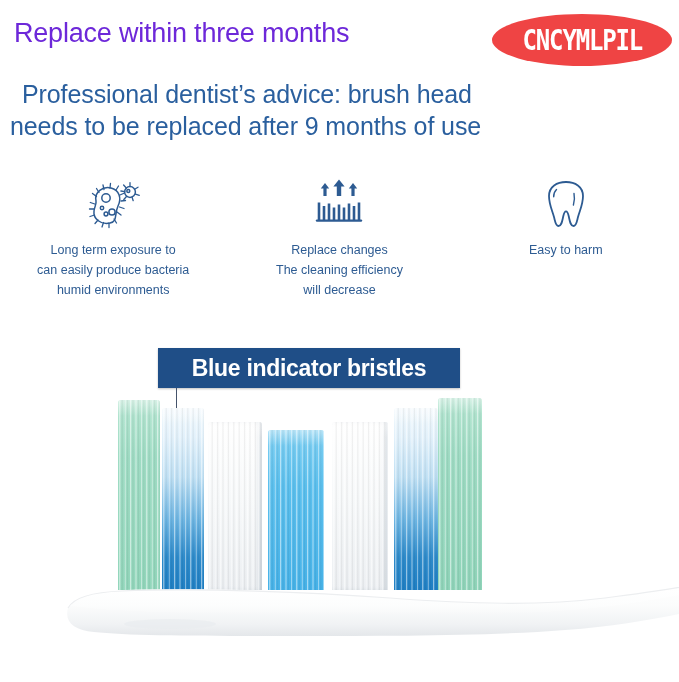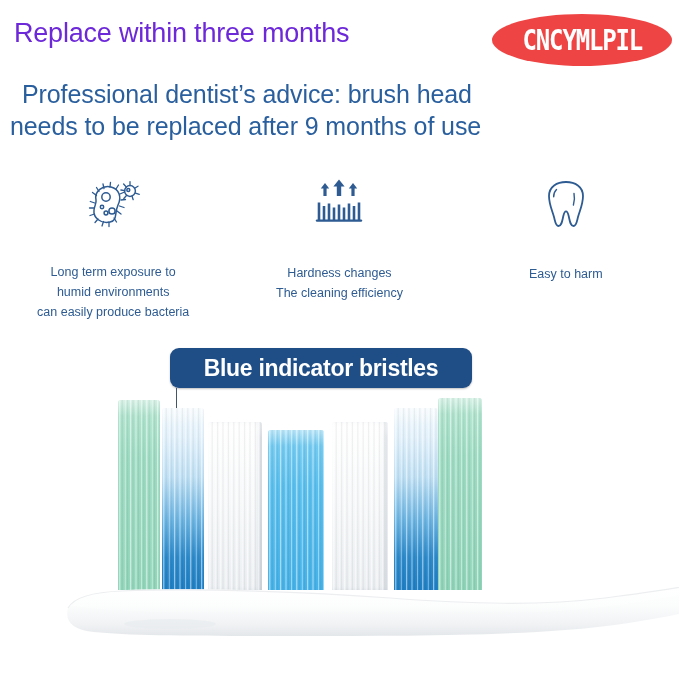--- a/index.html
+++ b/index.html
@@ -75,21 +75,20 @@
     left: 0; top: 178px;
     width: 679px;
     height: 125px;
     display: flex;
   }
   .feature-col {
     flex: 1 1 0;
     display: flex;
     flex-direction: column;
     align-items: center;
-    gap: 24px;
   }
   .feature-icon {
     height: 52px;
     display: flex;
     align-items: center;
     justify-content: center;
   }
   .feature-lines {
     margin-top: 10px;
     text-align: center;
@@ -101,26 +100,25 @@
     white-space: nowrap;
   }
 
   
   #callout-banner {
     position: absolute;
     left: 158px; top: 348px;
     width: 302px;
     height: 40px;
     background: #1f4e87;
-    border-radius: 9px;
+    border-radius: 0;
     display: flex;
     align-items: center;
     justify-content: center;
     box-shadow: 0 1px 2px rgba(0,0,0,0.25);
-    margin-left: 12px;
   }
   #callout-text {
     color: #ffffff;
     font-size: 23px;
     font-weight: 700;
     letter-spacing: -0.3px;
   }
   #callout-pointer {
     position: absolute;
     left: 176px;
@@ -242,22 +240,22 @@
           <path d="M51.4 15.2 L55.3 16.4"></path>
             <path d="M48 18 L49.2 21.7"></path>
           <path d="M42.5 17.5 L39.8 20.5"></path>
             <path d="M40.8 12.6 L36.9 12"></path>
           <path d="M42.3 9 L39.6 6"></path>
         </g>
       </svg>
     </div>
     <div class="feature-lines">
       <div class="feature-line">Long term exposure to</div>
+      <div class="feature-line">can easily produce bacteria</div>
       <div class="feature-line">humid environments</div>
-      <div class="feature-line">can easily produce bacteria</div>
     </div>
   </div>
 
   <div class="feature-col">
     <div class="feature-icon">
       <svg width="52" height="50" viewBox="0 0 52 50" fill="#2d5b92" stroke="#2d5b92">
         <g stroke-width="0" fill="#2d5b92">
           <polygon points="12,4 16.2,9.5 13.6,9.5 13.6,17 10.4,17 10.4,9.5 7.8,9.5"></polygon>
           <polygon points="26,0.5 31.6,7.6 28.2,7.6 28.2,17 23.8,17 23.8,7.6 20.4,7.6"></polygon>
           <polygon points="40,4 44.2,9.5 41.6,9.5 41.6,17 38.4,17 38.4,9.5 35.8,9.5"></polygon>
@@ -270,22 +268,23 @@
           <line x1="26" y1="25.5" x2="26" y2="41"></line>
           <line x1="31" y1="28.5" x2="31" y2="41"></line>
           <line x1="36" y1="24.5" x2="36" y2="41"></line>
           <line x1="41" y1="27" x2="41" y2="41"></line>
           <line x1="46" y1="23.5" x2="46" y2="41"></line>
         </g>
         <line x1="4" y1="41.6" x2="48" y2="41.6" stroke-width="2.4" stroke-linecap="round"></line>
       </svg>
     </div>
     <div class="feature-lines">
-      <div class="feature-line">Hardness changes</div>
+      <div class="feature-line">Replace changes</div>
       <div class="feature-line">The cleaning efficiency</div>
+      <div class="feature-line">will decrease</div>
     </div>
   </div>
 
   <div class="feature-col">
     <div class="feature-icon">
       <svg width="46" height="50" viewBox="0 0 46 50" fill="none" stroke="#2d5b92" stroke-width="1.8" stroke-linecap="round" stroke-linejoin="round">
         <path d="M23 3 C14 3, 6 7.5, 6 17 C6 25, 9 31, 11 38 C12.2 42.5, 12.6 47, 15.5 47 C18.6 47, 19.2 42, 20.2 37.5 C20.9 34.3, 21.6 32.3, 23 32.3 C24.4 32.3, 25.1 34.3, 25.8 37.5 C26.8 42, 27.4 47, 30.5 47 C33.4 47, 33.8 42.5, 35 38 C37 31, 40 25, 40 17 C40 7.5, 32 3, 23 3 Z"></path>
         <path d="M13.5 10.5 C11.4 12.6, 10.6 15.2, 10.7 17.8" stroke-width="1.4"></path>
         <path d="M31 14.5 C31.8 18.5, 31.5 22.5, 30.4 26" stroke-width="1.4"></path>
       </svg>

